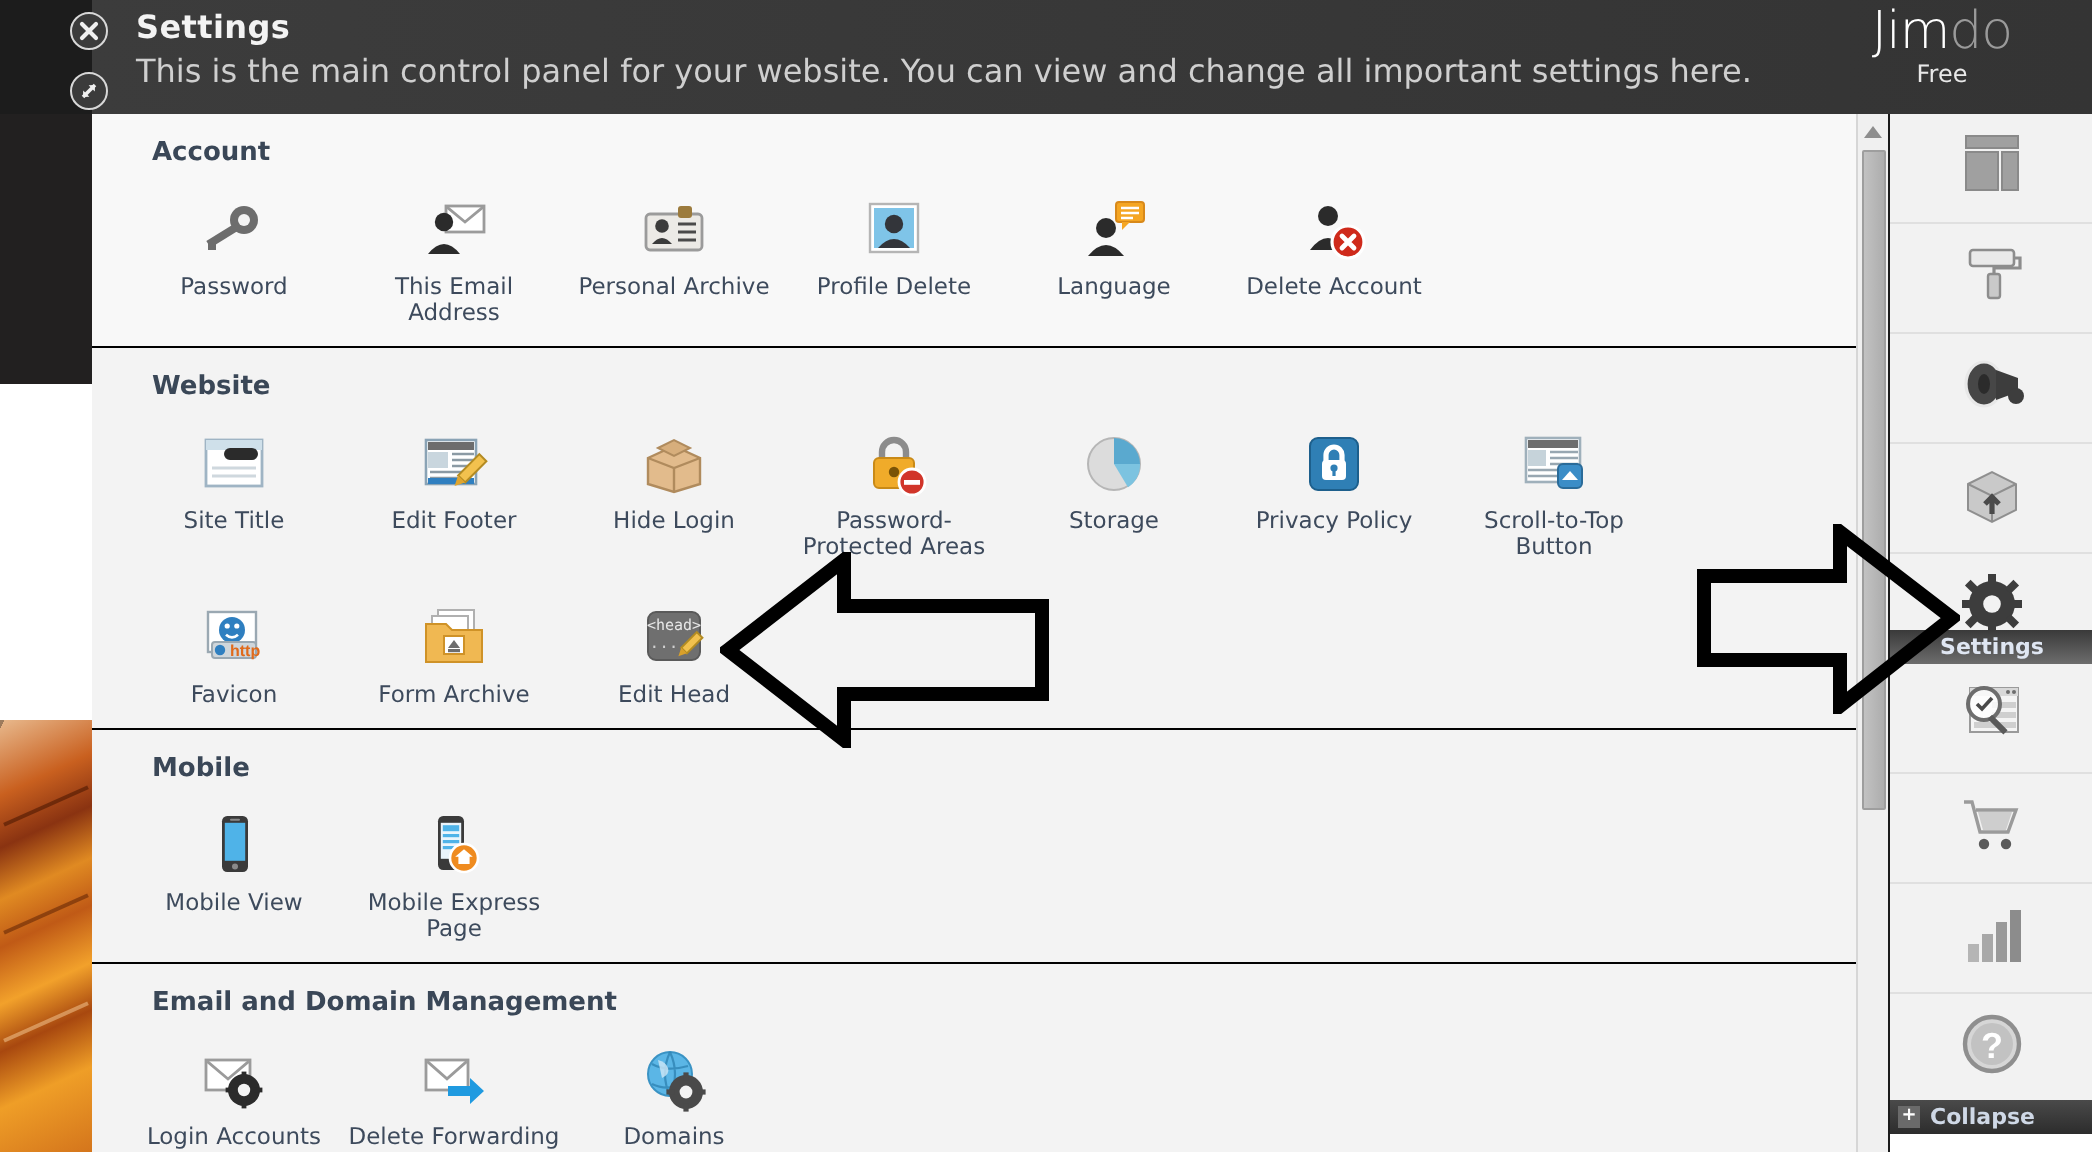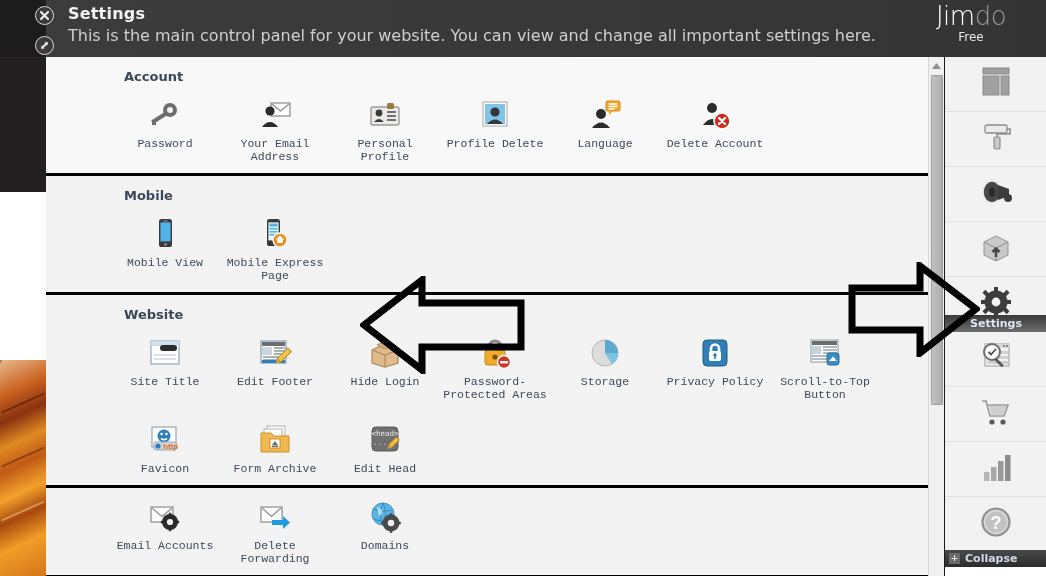--- a/index.html
+++ b/index.html
@@ -48,28 +48,28 @@
                  font-family:"DejaVu Sans","Liberation Sans",sans-serif; }
   .jimdo .n1 { color:#ffffff; }
   .jimdo .n2 { color:#9a9a9a; }
   .jimdo .plan { font-size:12px; color:#e8e8e8; line-height:14px; }
 
   
   .panel { position:absolute; left:46px; top:57px; width:898px; height:519px;
            background:#f3f3f3; overflow:hidden; }
   .panel-inner { position:absolute; left:0; top:0; width:898px; }
 
-  .section { position:relative; width:898px; border-bottom:3px solid #000000;padding-left:48px; }
+  .section { position:relative; width:898px; border-bottom:1px solid #000000; }
   .section.first { background:#f8f8f8; }
   .sec-title { font-size:13px; font-weight:bold; color:#3a4757; padding:12px 0 2px 30px; }
 
   .row { display:flex; padding-left:16px; }
   .tile { width:110px; padding:6px 2px 10px 2px; text-align:center; cursor:pointer; }
   .tile .ico { height:40px; display:flex; align-items:flex-end; justify-content:center; }
-  .tile .lbl { margin-top:5px; font-size:11.5px; color:#3d4a5c; line-height:13px;font-family:Liberation Mono, monospace; }
+  .tile .lbl { margin-top:5px; font-size:11.5px; color:#3d4a5c; line-height:13px; }
 
   
   .scrollbar { position:absolute; right:0; top:0; width:16px; height:519px;
                background:#f0f0f0; border-left:1px solid #d6d6d6; }
   .sb-up { position:absolute; left:0; top:2px; width:15px; height:13px; display:flex;
            align-items:center; justify-content:center; cursor:pointer; }
   .sb-thumb { position:absolute; left:2px; top:18px; width:12px; height:330px;
               background:linear-gradient(to right,#c2c2c2,#adadad); border:1px solid #9e9e9e;
               border-radius:1px; cursor:pointer; }
 
@@ -159,37 +159,37 @@
               <div class="ico">
                 <svg width="34" height="34" viewBox="0 0 34 34">
                   <g>
                     <rect x="13" y="5" width="19" height="13" fill="#fff" stroke="#9b9b9b" stroke-width="1.4"></rect>
                     <path d="M13.5 5.6 L22.5 13 L31.5 5.6" fill="none" stroke="#9b9b9b" stroke-width="1.4"></path>
                     <circle cx="12" cy="13" r="4.6" fill="#2b2b2b"></circle>
                     <path d="M4 29 q8 -10 16 0 z" fill="#2b2b2b"></path>
                   </g>
                 </svg>
               </div>
-              <div class="lbl">Your Email Address</div>
+              <div class="lbl">This Email Address</div>
             </div>
             <div class="tile">
               <div class="ico">
                 <svg width="34" height="34" viewBox="0 0 34 34">
                   <g>
                     <rect x="3" y="9" width="28" height="18" rx="2" fill="#eceae6" stroke="#9b9b9b" stroke-width="1.4"></rect>
                     <rect x="19" y="5" width="7" height="6" rx="1.5" fill="#9c7b3d"></rect>
                     <circle cx="11" cy="15" r="3.4" fill="#3b3b3b"></circle>
                     <path d="M6 24 q5 -6 10 0 z" fill="#3b3b3b"></path>
                     <g stroke="#4a4a4a" stroke-width="1.6">
                       <path d="M19 14h9M19 18h9M19 22h9"></path>
                     </g>
                   </g>
                 </svg>
               </div>
-              <div class="lbl">Personal Profile</div>
+              <div class="lbl">Personal Archive</div>
             </div>
             <div class="tile">
               <div class="ico">
                 <svg width="34" height="34" viewBox="0 0 34 34">
                   <g>
                     <rect x="5" y="4" width="24" height="24" fill="#fff" stroke="#b5b5b5" stroke-width="1.2"></rect>
                     <rect x="7" y="6" width="20" height="20" fill="#7fc4e8"></rect>
                     <circle cx="17" cy="14" r="4.6" fill="#33353a"></circle>
                     <path d="M9 26 q8 -9 16 0 z" fill="#33353a"></path>
                   </g>
@@ -218,58 +218,20 @@
                 <svg width="34" height="34" viewBox="0 0 34 34">
                   <g>
                     <circle cx="14" cy="10" r="5" fill="#2b2b2b"></circle>
                     <path d="M5 27 q9 -12 18 0 z" fill="#2b2b2b"></path>
                     <circle cx="24" cy="23" r="8" fill="#cf2a1b" stroke="#fff" stroke-width="1.6"></circle>
                     <path d="M21 20 L27 26 M27 20 L21 26" stroke="#fff" stroke-width="2.4" stroke-linecap="round"></path>
                   </g>
                 </svg>
               </div>
               <div class="lbl">Delete Account</div>
-            </div>
-          </div>
-        </div>
-        <div class="section">
-          <div class="sec-title">Mobile</div>
-          <div class="row">
-            <div class="tile">
-              <div class="ico">
-                <svg width="34" height="34" viewBox="0 0 34 34">
-                  <g>
-                    <rect x="11" y="2" width="13" height="28" rx="2.6" fill="#3a3a3a"></rect>
-                    <rect x="12.4" y="5.4" width="10.2" height="19" fill="#4fb3e8"></rect>
-                    <rect x="12.4" y="5.4" width="10.2" height="19" fill="url(#g1)"></rect>
-                    <circle cx="17.5" cy="27.2" r="1.5" fill="#8a8a8a"></circle>
-                    <rect x="15" y="3.4" width="5" height="1" rx=".5" fill="#8a8a8a"></rect>
-                  </g>
-                </svg>
-              </div>
-              <div class="lbl">Mobile View</div>
-            </div>
-            <div class="tile">
-              <div class="ico">
-                <svg width="34" height="34" viewBox="0 0 34 34">
-                  <g>
-                    <rect x="9" y="2" width="13" height="27" rx="2.6" fill="#3a3a3a"></rect>
-                    <rect x="10.4" y="5.4" width="10.2" height="18" fill="#eaf4fb"></rect>
-                    <g fill="#4fb3e8">
-                      <rect x="11.4" y="6.6" width="8.2" height="3"></rect>
-                      <rect x="11.4" y="11" width="8.2" height="1.6"></rect>
-                      <rect x="11.4" y="14" width="8.2" height="1.6"></rect>
-                      <rect x="11.4" y="17" width="5.5" height="1.6"></rect>
-                    </g>
-                    <circle cx="22" cy="23" r="7" fill="#ef8b1f" stroke="#fff" stroke-width="1.3"></circle>
-                    <path d="M22 18.6 L26.4 22.4 h-1.6 v3.6 h-5.6 v-3.6 h-1.6 z" fill="#fff"></path>
-                  </g>
-                </svg>
-              </div>
-              <div class="lbl">Mobile Express Page</div>
             </div>
           </div>
         </div>
         <div class="section">
           <div class="sec-title">Website</div>
           <div class="row">
             <div class="tile">
               <div class="ico">
                 <svg width="34" height="34" viewBox="0 0 34 34">
                   <g>
@@ -420,39 +382,78 @@
                       <path d="M22.2 24 l2 4 l2 -4 z" fill="#d9a02a"></path>
                     </g>
                   </g>
                 </svg>
               </div>
               <div class="lbl">Edit Head</div>
             </div>
           </div>
         </div>
         <div class="section">
+          <div class="sec-title">Mobile</div>
+          <div class="row">
+            <div class="tile">
+              <div class="ico">
+                <svg width="34" height="34" viewBox="0 0 34 34">
+                  <g>
+                    <rect x="11" y="2" width="13" height="28" rx="2.6" fill="#3a3a3a"></rect>
+                    <rect x="12.4" y="5.4" width="10.2" height="19" fill="#4fb3e8"></rect>
+                    <rect x="12.4" y="5.4" width="10.2" height="19" fill="url(#g1)"></rect>
+                    <circle cx="17.5" cy="27.2" r="1.5" fill="#8a8a8a"></circle>
+                    <rect x="15" y="3.4" width="5" height="1" rx=".5" fill="#8a8a8a"></rect>
+                  </g>
+                </svg>
+              </div>
+              <div class="lbl">Mobile View</div>
+            </div>
+            <div class="tile">
+              <div class="ico">
+                <svg width="34" height="34" viewBox="0 0 34 34">
+                  <g>
+                    <rect x="9" y="2" width="13" height="27" rx="2.6" fill="#3a3a3a"></rect>
+                    <rect x="10.4" y="5.4" width="10.2" height="18" fill="#eaf4fb"></rect>
+                    <g fill="#4fb3e8">
+                      <rect x="11.4" y="6.6" width="8.2" height="3"></rect>
+                      <rect x="11.4" y="11" width="8.2" height="1.6"></rect>
+                      <rect x="11.4" y="14" width="8.2" height="1.6"></rect>
+                      <rect x="11.4" y="17" width="5.5" height="1.6"></rect>
+                    </g>
+                    <circle cx="22" cy="23" r="7" fill="#ef8b1f" stroke="#fff" stroke-width="1.3"></circle>
+                    <path d="M22 18.6 L26.4 22.4 h-1.6 v3.6 h-5.6 v-3.6 h-1.6 z" fill="#fff"></path>
+                  </g>
+                </svg>
+              </div>
+              <div class="lbl">Mobile Express Page</div>
+            </div>
+          </div>
+        </div>
+        <div class="section">
+          <div class="sec-title">Email and Domain Management</div>
           <div class="row">
             <div class="tile">
               <div class="ico">
                 <svg width="34" height="34" viewBox="0 0 34 34">
                   <g>
                     <rect x="3" y="7" width="22" height="15" fill="#fff" stroke="#9b9b9b" stroke-width="1.4"></rect>
                     <path d="M3.6 7.7 L14 16.5 L24.4 7.7" fill="none" stroke="#9b9b9b" stroke-width="1.4"></path>
                     <g fill="#2b2b2b">
                       <circle cx="22" cy="22" r="8"></circle>
                       <circle cx="22" cy="22" r="3.1" fill="#f3f3f3"></circle>
                       <rect x="20.8" y="12.8" width="2.4" height="4"></rect>
                       <rect x="20.8" y="27.2" width="2.4" height="4"></rect>
                       <rect x="12.8" y="20.8" width="4" height="2.4"></rect>
                       <rect x="27.2" y="20.8" width="4" height="2.4"></rect>
                     </g>
                   </g>
                 </svg>
               </div>
-              <div class="lbl">Email Accounts</div>
+              <div class="lbl">Login Accounts</div>
             </div>
             <div class="tile">
               <div class="ico">
                 <svg width="34" height="34" viewBox="0 0 34 34">
                   <g>
                     <rect x="3" y="7" width="21" height="15" fill="#fff" stroke="#9b9b9b" stroke-width="1.4"></rect>
                     <path d="M3.6 7.7 L13.5 16.4 L23.4 7.7" fill="none" stroke="#9b9b9b" stroke-width="1.4"></path>
                     <path d="M14 20 h11 v-4 l7 6.5 l-7 6.5 v-4 H14 z" fill="#1f9ae0"></path>
                   </g>
                 </svg>

